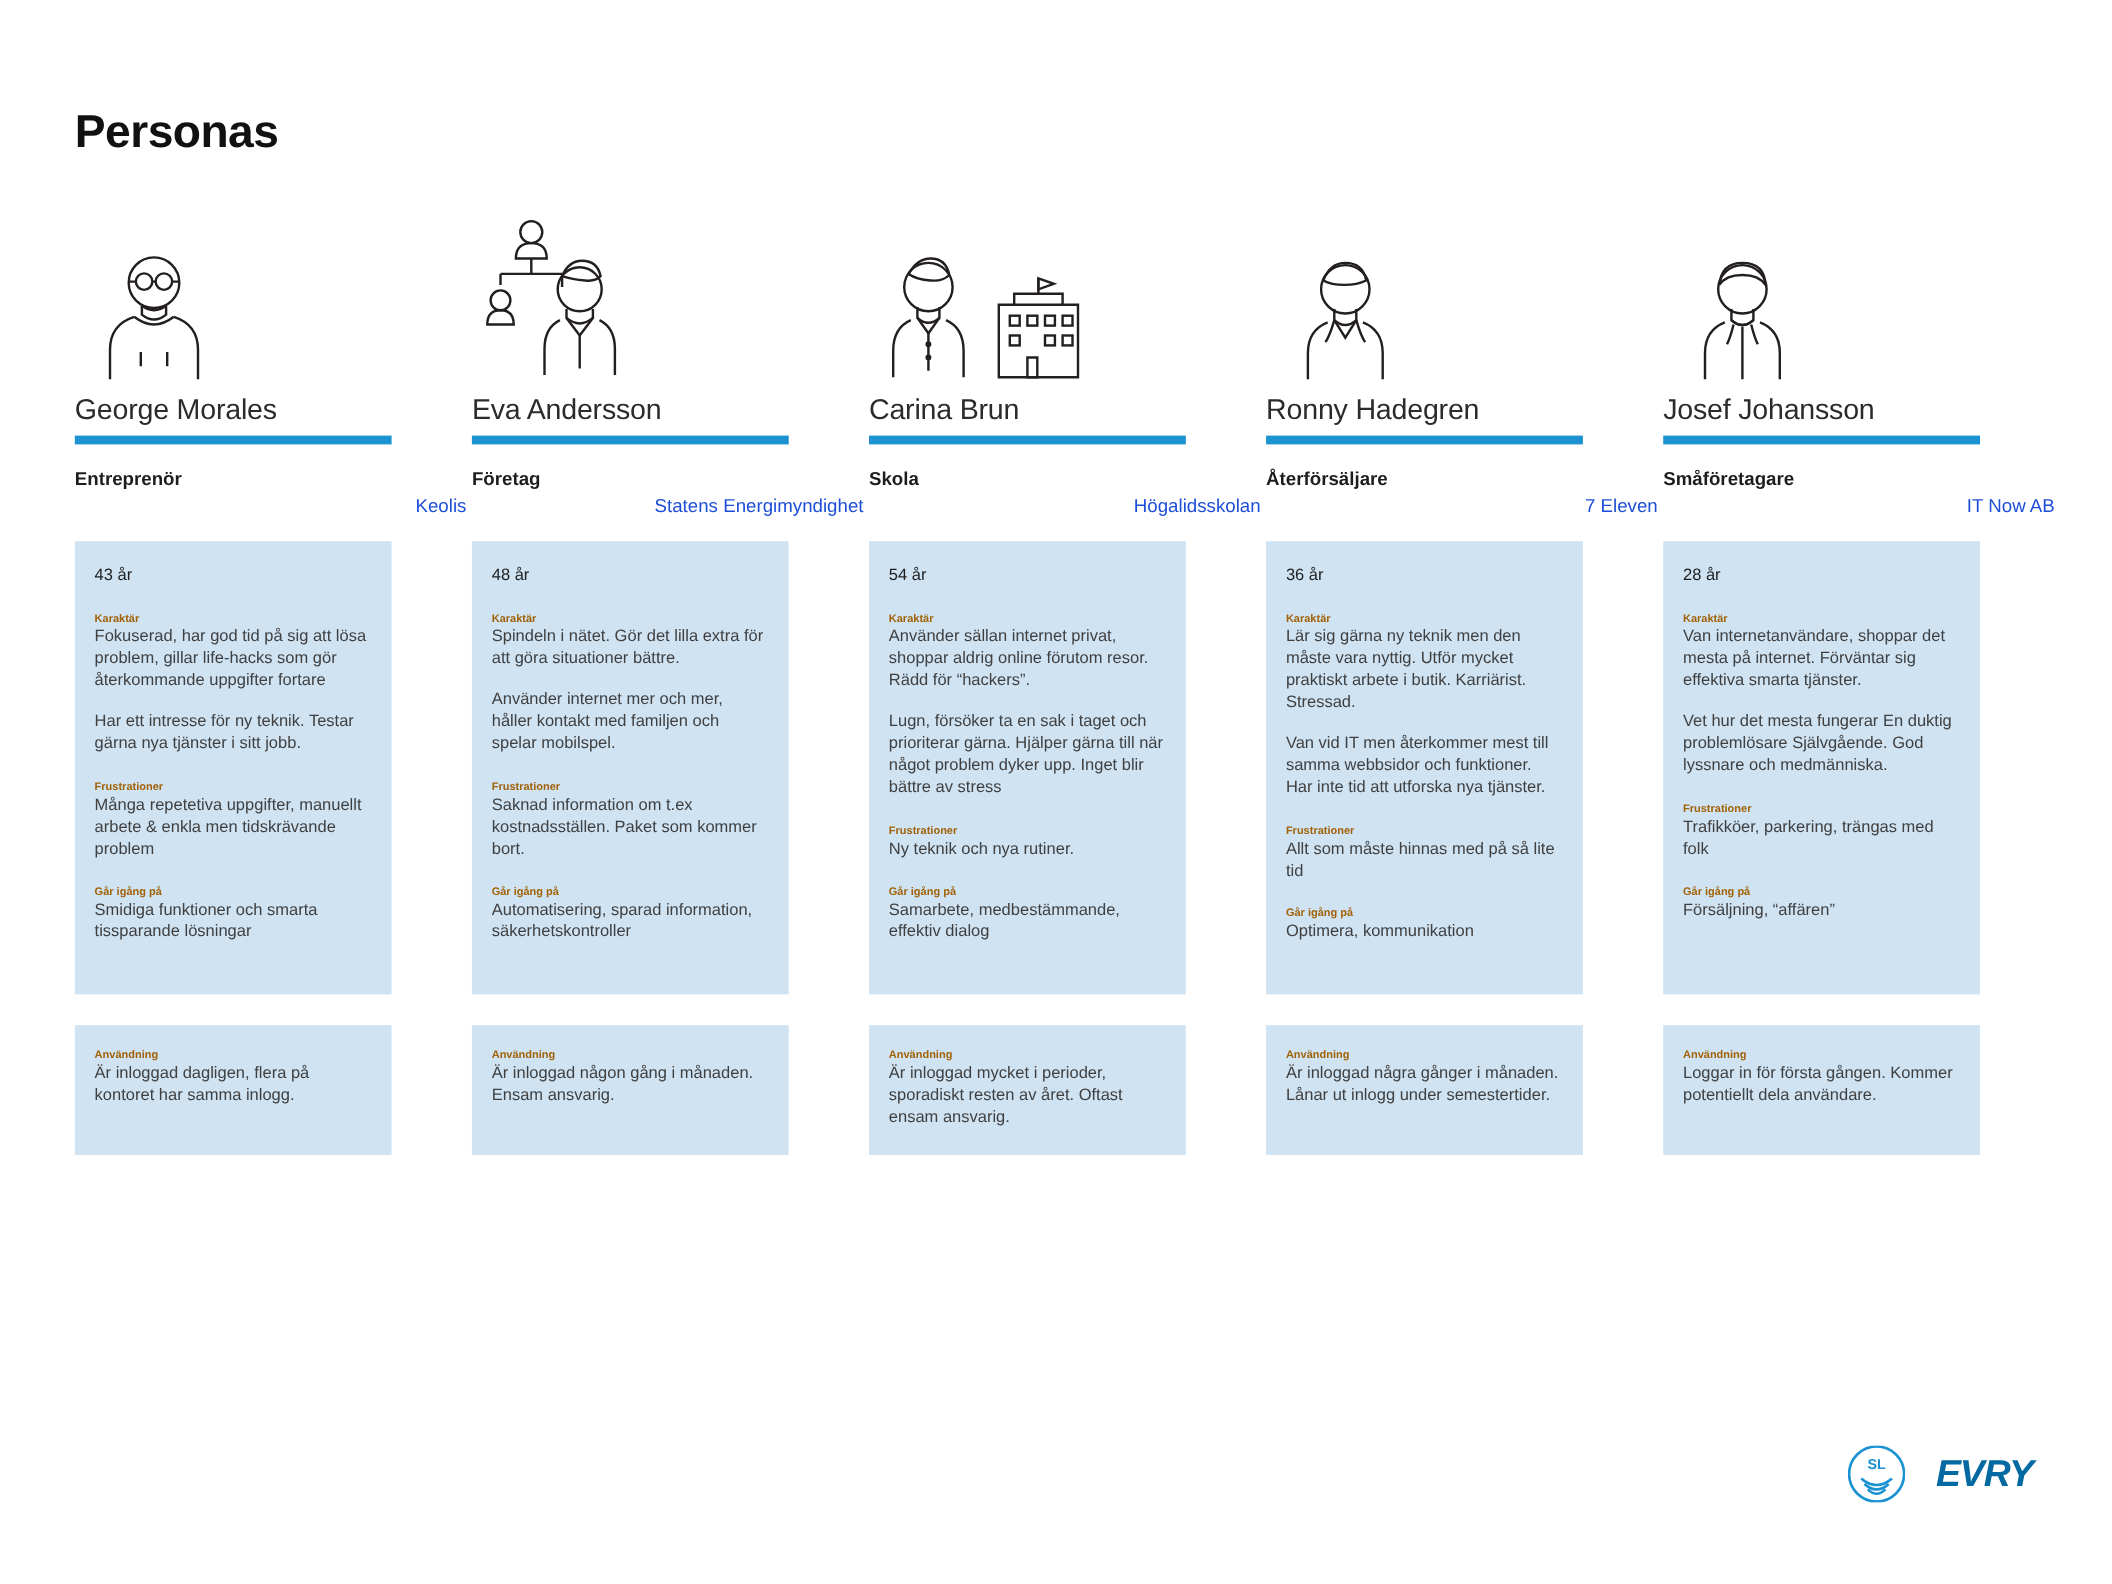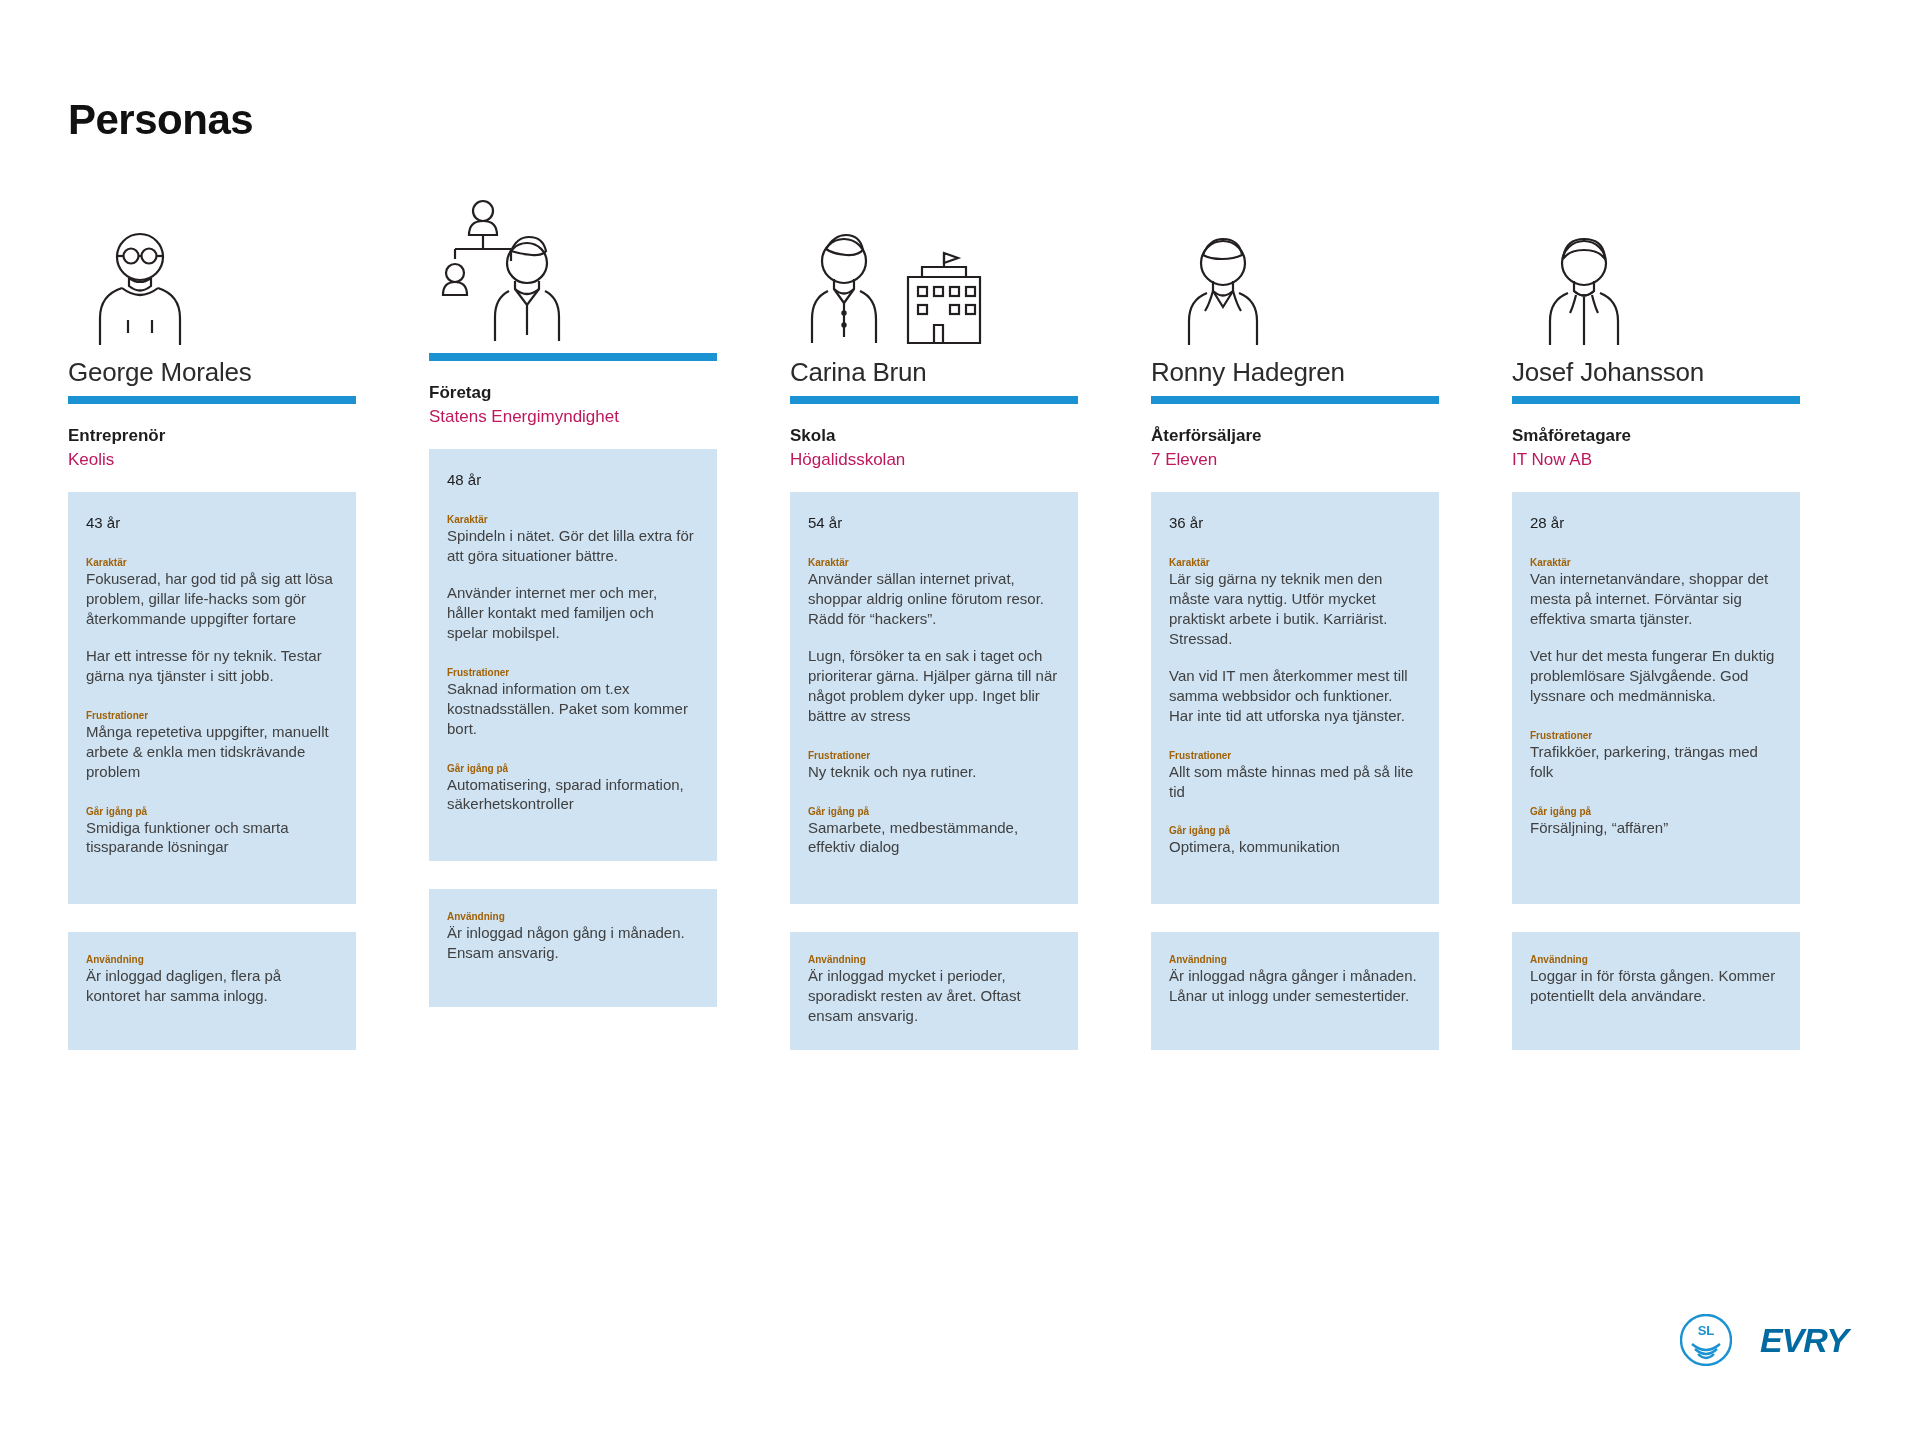--- a/index.html
+++ b/index.html
@@ -58,21 +58,22 @@
   .role {
     font-size: 17px;
     font-weight: bold;
     margin-top: 22px;
     color: #1d1d1d;
   }
   .org {
     font-size: 17px;
     font-weight: 400;
     margin-top: 4px;
-    color: #be185d;
+    color: #1d4ed8;
+    text-align: right;
   }
 
   .panel {
     background: #cfe3f3;
     width: 288px;
     padding: 22px 20px 22px 18px;
   }
   .panel-main { margin-top: 22px; min-height: 412px; }
   .panel-usage { margin-top: 28px; min-height: 118px; }
 
@@ -182,20 +183,21 @@
             <circle cx="92" cy="70" r="20"></circle>
             <path d="M76 58 q6-14 18-14 q14 0 17 14 q-4 5 -14 4 q-12 -1 -21 -4z"></path>
             <path d="M80 88 v8 q12 10 24 0 v-8"></path>
             <path d="M74 98 q-14 7 -14 26 v24"></path>
             <path d="M110 98 q14 7 14 26 v24"></path>
             <path d="M80 96 l12 16 l12 -16"></path>
             <path d="M92 112 v30"></path>
           </svg>
         </span>
       </div>
+      <div class="persona-name">Eva Andersson</div>
       <div class="name-rule"></div>
       <div class="role">Företag</div>
       <div class="org">Statens Energimyndighet</div>
 
       <div class="panel panel-main">
         <div class="age">48 år</div>
         <div class="sec">
           <div class="sec-head">Karaktär</div>
           <div class="sec-body">
             <p>Spindeln i nätet. Gör det lilla extra för att göra situationer bättre.</p>

